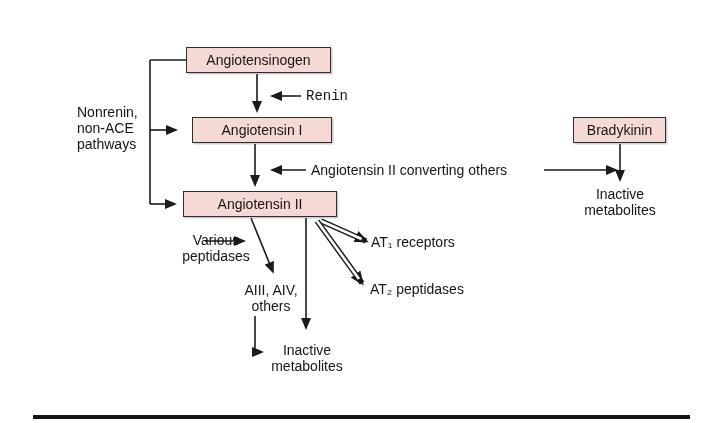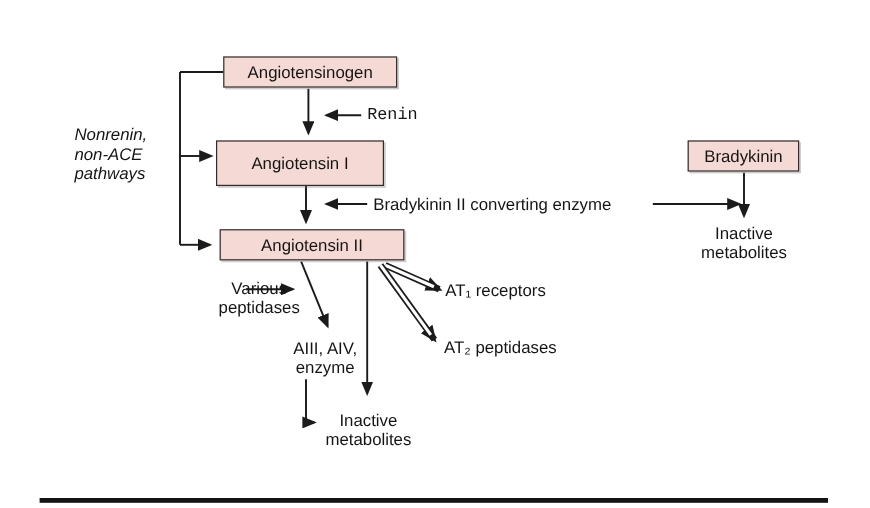--- a/index.html
+++ b/index.html
@@ -96,39 +96,39 @@
     </g>
 
     <g>
       <line class="rail" x1="317" y1="221" x2="362" y2="283" marker-end="url(#arrBig)"></line>
       <line class="rail-gap" x1="317" y1="221" x2="359" y2="279"></line>
     </g>
   </svg>
 
   <div class="box" style="left:186px; top:47px; width:145px; height:26px;">Angiotensinogen</div>
 
-  <div class="box" style="left:180px; top:117px; width:140px; height:38px;">Angiotensin I</div>
+  <div class="box" style="left:192px; top:117px; width:140px; height:26px;">Angiotensin I</div>
 
   <div class="box" style="left:183px; top:191px; width:154px; height:26px;">Angiotensin II</div>
 
   <div class="box" style="left:573px; top:117px; width:93px; height:26px;">Bradykinin</div>
 
   <div class="lbl" style="left:306px; top:88px;font-family:Liberation Mono, monospace;">Renin</div>
 
-  <div class="lbl" style="left:311px; top:162px;">Bradykinin II converting enzyme</div>
+  <div class="lbl" style="left:311px; top:162px;">Angiotensin II converting others</div>
 
-  <div class="lbl" style="left:62px; top:104px;font-style:italic;">Nonrenin,
+  <div class="lbl" style="left:77px; top:104px;">Nonrenin,
 non-ACE
 pathways</div>
 
   <div class="lbl ctr" style="left:137px; top:232px; width:78px;margin-left:40px;">Various
 peptidases</div>
 
   <div class="lbl ctr" style="left:240px; top:282px; width:62px;">AIII, AIV,
-enzyme</div>
+others</div>
 
   <div class="lbl ctr" style="left:260px; top:342px; width:94px;">Inactive
 metabolites</div>
 
   <div class="lbl" style="left:371px; top:234px;">AT₁ receptors</div>
 
   <div class="lbl" style="left:370px; top:281px;">AT₂ peptidases</div>
 
   <div class="lbl ctr" style="left:575px; top:186px; width:90px;">Inactive
 metabolites</div>

